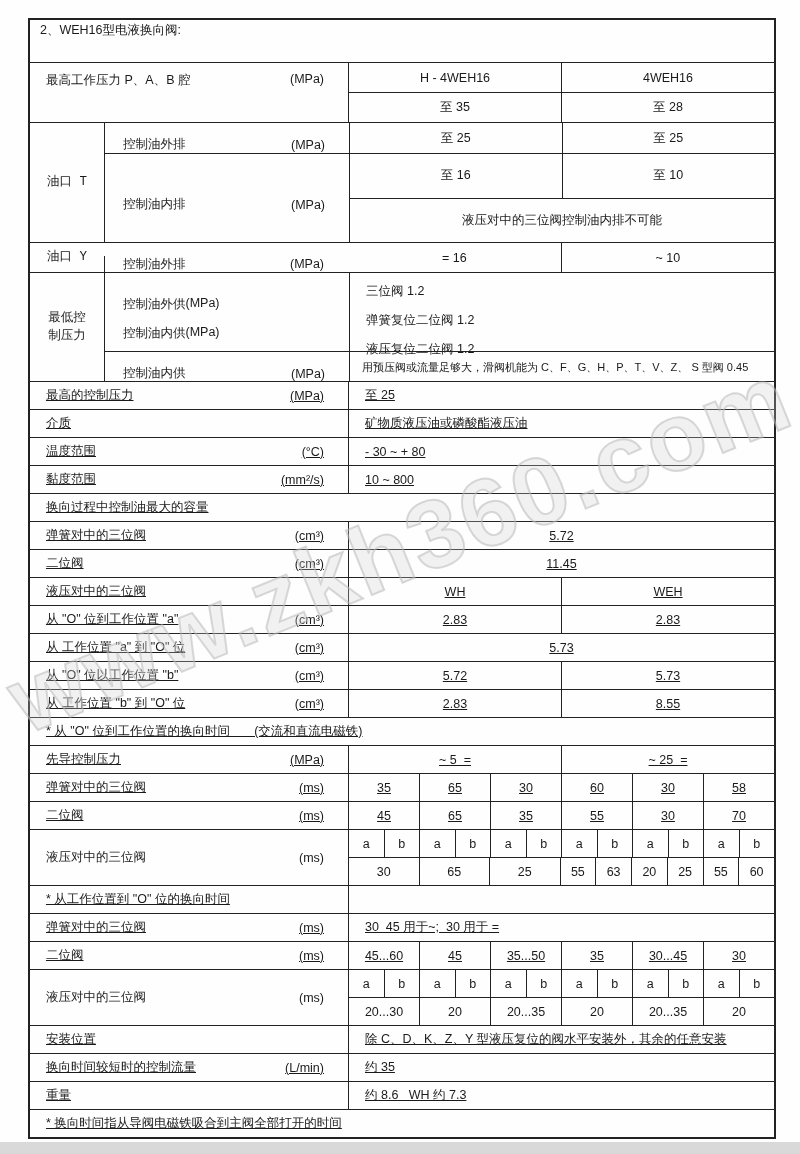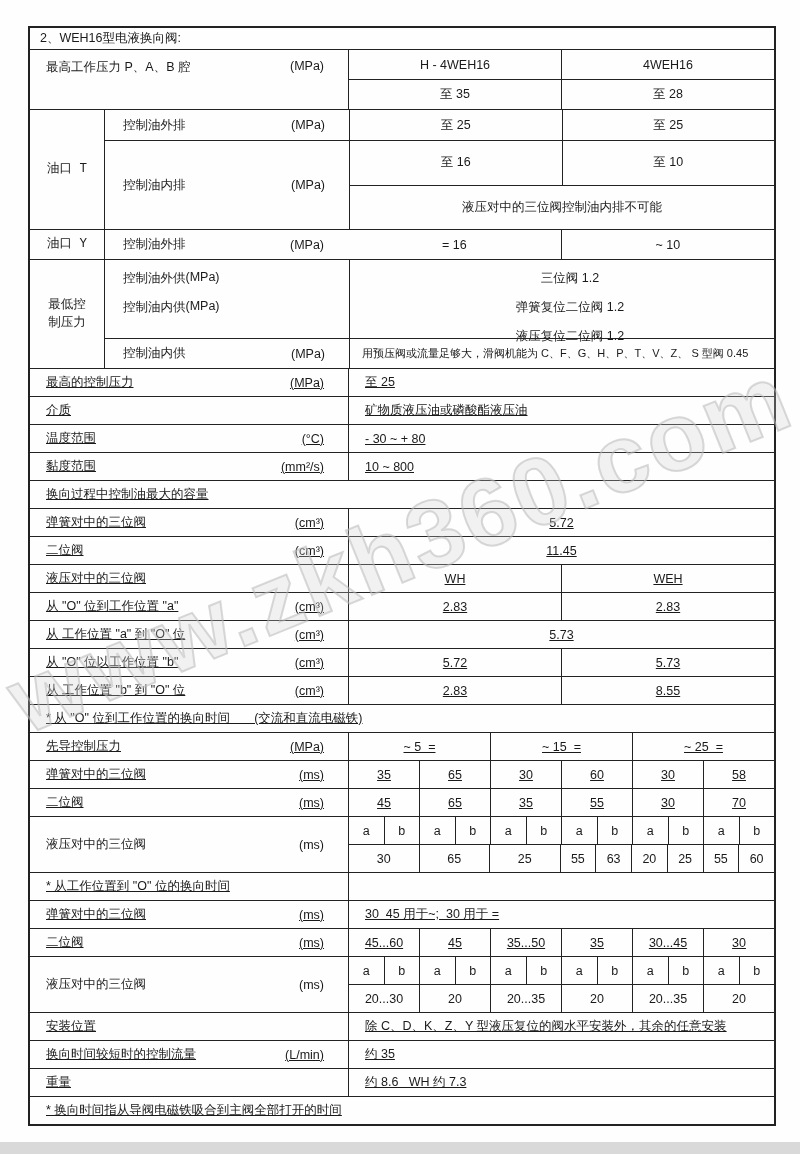--- a/index.html
+++ b/index.html
@@ -7,51 +7,51 @@
     --txt:#1a1a1a;
   }
   *{margin:0;padding:0;box-sizing:border-box;}
   body{
     width:800px;height:1154px;position:relative;background:#ffffff;
     font-family:"Liberation Sans","DejaVu Sans",sans-serif;
     color:var(--txt);font-size:12.5px;overflow:hidden;
   }
   .page{position:absolute;inset:0;background:#fefefe;}
   .tbl{
-    position:absolute;left:28px;top:26px;width:748px;
+    position:absolute;left:28px;top:18px;width:748px;
     border:2px solid var(--bc);background:transparent;
   }
   .row{display:flex;align-items:stretch;}
   .row + .row{border-top:1px solid var(--bc);}
   .cell{display:flex;align-items:center;min-width:0;}
   .row > .cell + .cell, .row > .cell + .seccol, .seccol .cell + .cell,
   .srow > .cell + .cell, .srow > .cell + .innercol, .srow > .cell + .vals,
   .vals > .cell + .cell, .irow > .cell + .cell{border-left:1px solid var(--bc);}
   .seccol{flex:1;display:flex;flex-direction:column;min-width:0;}
   .srow{display:flex;align-items:stretch;flex:1;min-width:0;}
   .srow + .srow{border-top:1px solid var(--bc);}
   .innercol{flex:1;display:flex;flex-direction:column;min-width:0;}
   .irow{display:flex;flex:1;align-items:stretch;min-width:0;}
   .irow + .irow{border-top:1px solid var(--bc);}
   .vals{flex:1;display:flex;align-items:stretch;min-width:0;}
   .lab{width:318px;flex:0 0 318px;justify-content:space-between;padding:0 24px 0 16px;}
   .grp{width:74px;flex:0 0 74px;justify-content:center;text-align:center;white-space:pre-line;line-height:1.45;font-family:Liberation Mono, monospace;}
-  .sub{width:244px;flex:0 0 244px;justify-content:space-between;padding:0 24px 0 18px;}
+  .sub{width:244px;flex:0 0 244px;justify-content:space-between;padding:0 24px 0 18px;margin-top:13px;}
   .v{flex:1;justify-content:center;text-align:center;}
   .v.sp2{flex:2;}
   .v.left{justify-content:flex-start;text-align:left;padding:0 8px 0 16px;}
   .full{flex:1;justify-content:flex-start;padding-left:12px;}
   .u{color:var(--txt);}
   .pre{white-space:pre-wrap;}
   .small{font-size:11px;}
   .h21{height:21px;}.h28{height:28px;text-decoration:underline;}.h30{height:30px;}.h56{height:56px;}
-  .h60{height:60px;}.h78{height:78px;flex:0 0 78px;}.h109{height:109px;}.h120{height:120px;}
+  .h60{height:60px;margin-top:21px;}.h78{height:78px;flex:0 0 78px;}.h109{height:109px;}.h120{height:120px;}
   .top-align{align-items:flex-start;padding-top:9px;}
   .stack{flex-direction:column;align-items:stretch;justify-content:flex-start;padding-top:10px;gap:12px;}
-  .stack.v{padding-left:16px;align-items:center;}
+  .stack.v{padding-left:16px;align-items:flex-start;}
   .pairline{display:flex;justify-content:flex-start;width:100%;}
   .watermark{
     position:absolute;left:-10px;top:468px;width:820px;height:160px;
     display:flex;align-items:center;justify-content:center;
     transform:rotate(-22deg);transform-origin:50% 50%;
     font-size:96px;font-weight:bold;letter-spacing:3px;
     color:rgba(210,210,210,0.28);
     -webkit-text-stroke:2px rgba(185,185,185,0.55);
     pointer-events:none;z-index:5;
   }
@@ -256,21 +256,20 @@
     <div class="row h28">
       <div class="cell full pre" style="padding-left:16px;">* 从 "O" 位到工作位置的换向时间       (交流和直流电磁铁)</div>
     </div>
 
     <div class="row h28">
       <div class="cell lab">
         <span>先导控制压力</span>
         <span class="u">(MPa)</span>
       </div>
       <div class="cell v pre">~ 5  =</div>
-      <div class="cell v pre">~ 15  =</div>
       <div class="cell v pre">~ 25  =</div>
     </div>
 
     <div class="row h28">
       <div class="cell lab">
         <span>弹簧对中的三位阀</span>
         <span class="u">(ms)</span>
       </div>
       <div class="cell v">35</div>
       <div class="cell v">65</div>

